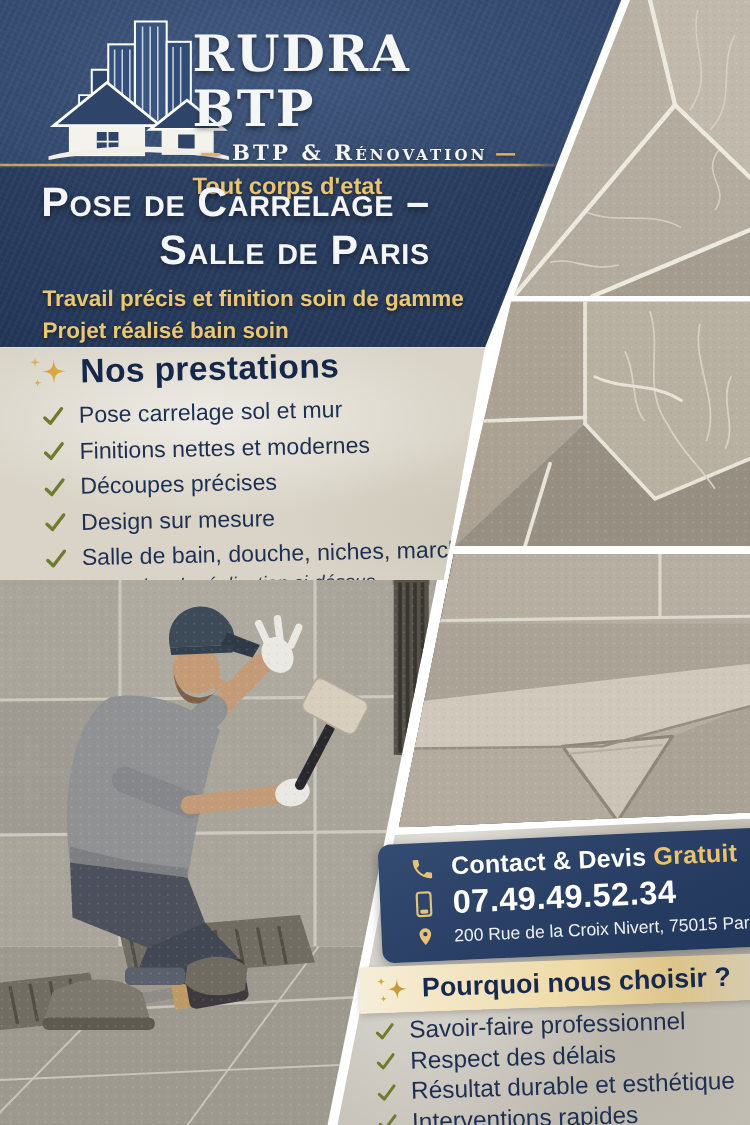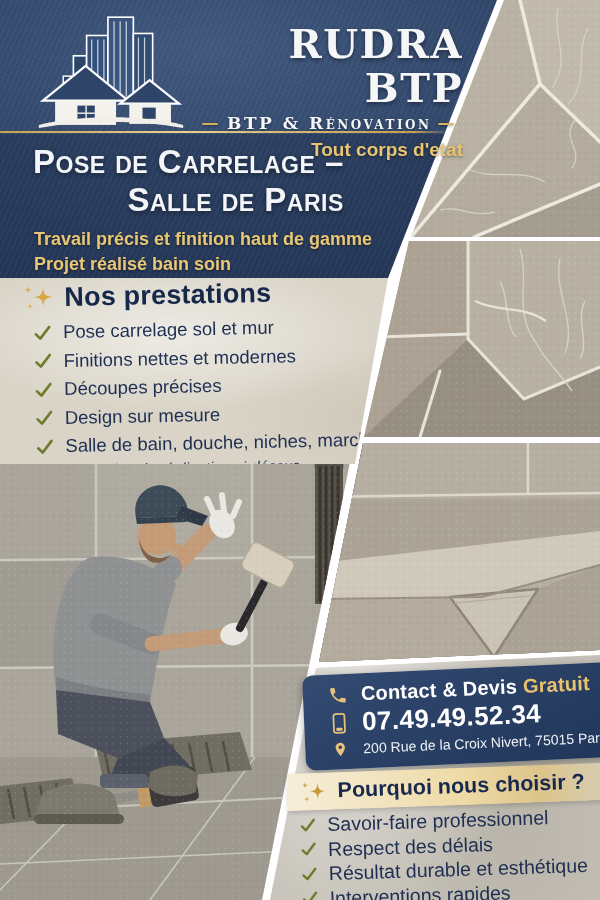--- a/index.html
+++ b/index.html
@@ -35,21 +35,21 @@
       repeating-linear-gradient(115deg, rgba(255,255,255,.03) 0 2px, transparent 2px 5px),
       repeating-linear-gradient(25deg, rgba(0,0,0,.05) 0 1px, transparent 1px 4px);
   }
   .hdr-dark { position:absolute; left:0; top:134px; width:480px; height:144px;
     background:linear-gradient(180deg, rgba(10,19,42,.24), rgba(10,19,42,.10)); }
   .gold-rule { position:absolute; left:0; top:131px; width:450px; height:2px;
     background:linear-gradient(90deg,#c9a04d,#ecd28c 40%,#caa14e 92%,rgba(202,161,78,0)); }
 
   svg.logo { position:absolute; left:34px; top:5px; width:154px; height:126px; }
 
-  .brand { position:absolute; left:183px; top:22px; width:280px; text-align:right;
+  .brand { position:absolute; left:154px; top:22px; width:280px; text-align:left;
            color:#f5f6f8; z-index:2; }
   .brand-name {
     font-family:"DejaVu Serif","Liberation Serif",serif;
     font-size:40px; font-weight:700; letter-spacing:1.5px; line-height:44px;
     text-shadow:0 2px 4px rgba(0,0,0,.45);
   }
   .brand-division {
     font-family:"DejaVu Serif","Liberation Serif",serif;
     font-variant:small-caps; font-size:17px; font-weight:700;
     letter-spacing:2.5px; line-height:24px; margin-top:1px;
@@ -345,21 +345,21 @@
     <div class="brand-name">RUDRA BTP</div>
     <div class="brand-division"><span class="dash">—</span><span>BTP &amp; Rénovation</span><span class="dash">—</span></div>
     <div class="brand-tagline">Tout corps d'etat</div>
   </div>
 
   <div class="hero-title">
     <div>Pose de Carrelage –</div>
     <div>Salle de Paris</div>
   </div>
   <div class="hero-sub">
-    <div>Travail précis et finition haut de gamme</div>
+    <div>Travail précis et finition soin de gamme</div>
     <div>Projet réalisé bain soin</div>
   </div>
 
   <div class="abs prest">
     <div class="prest-inner">
       <div class="prest-head">
         <svg viewBox="0 0 30 26">
           <path transform="translate(19,13) scale(1.25)" fill="#d9a843" d="M0 -7c.55 4.9 1.5 5.85 6.4 6.4-4.9.55-5.85 1.5-6.4 6.4-.55-4.9-1.5-5.85-6.4-6.4 4.9-.55 5.85-1.5 6.4-6.4z"></path>
           <path transform="translate(6.5,6.2) scale(.55)" fill="#dcb05a" d="M0 -7c.55 4.9 1.5 5.85 6.4 6.4-4.9.55-5.85 1.5-6.4 6.4-.55-4.9-1.5-5.85-6.4-6.4 4.9-.55 5.85-1.5 6.4-6.4z"></path>
           <path transform="translate(8,20) scale(.45)" fill="#dcb05a" d="M0 -7c.55 4.9 1.5 5.85 6.4 6.4-4.9.55-5.85 1.5-6.4 6.4-.55-4.9-1.5-5.85-6.4-6.4 4.9-.55 5.85-1.5 6.4-6.4z"></path>

